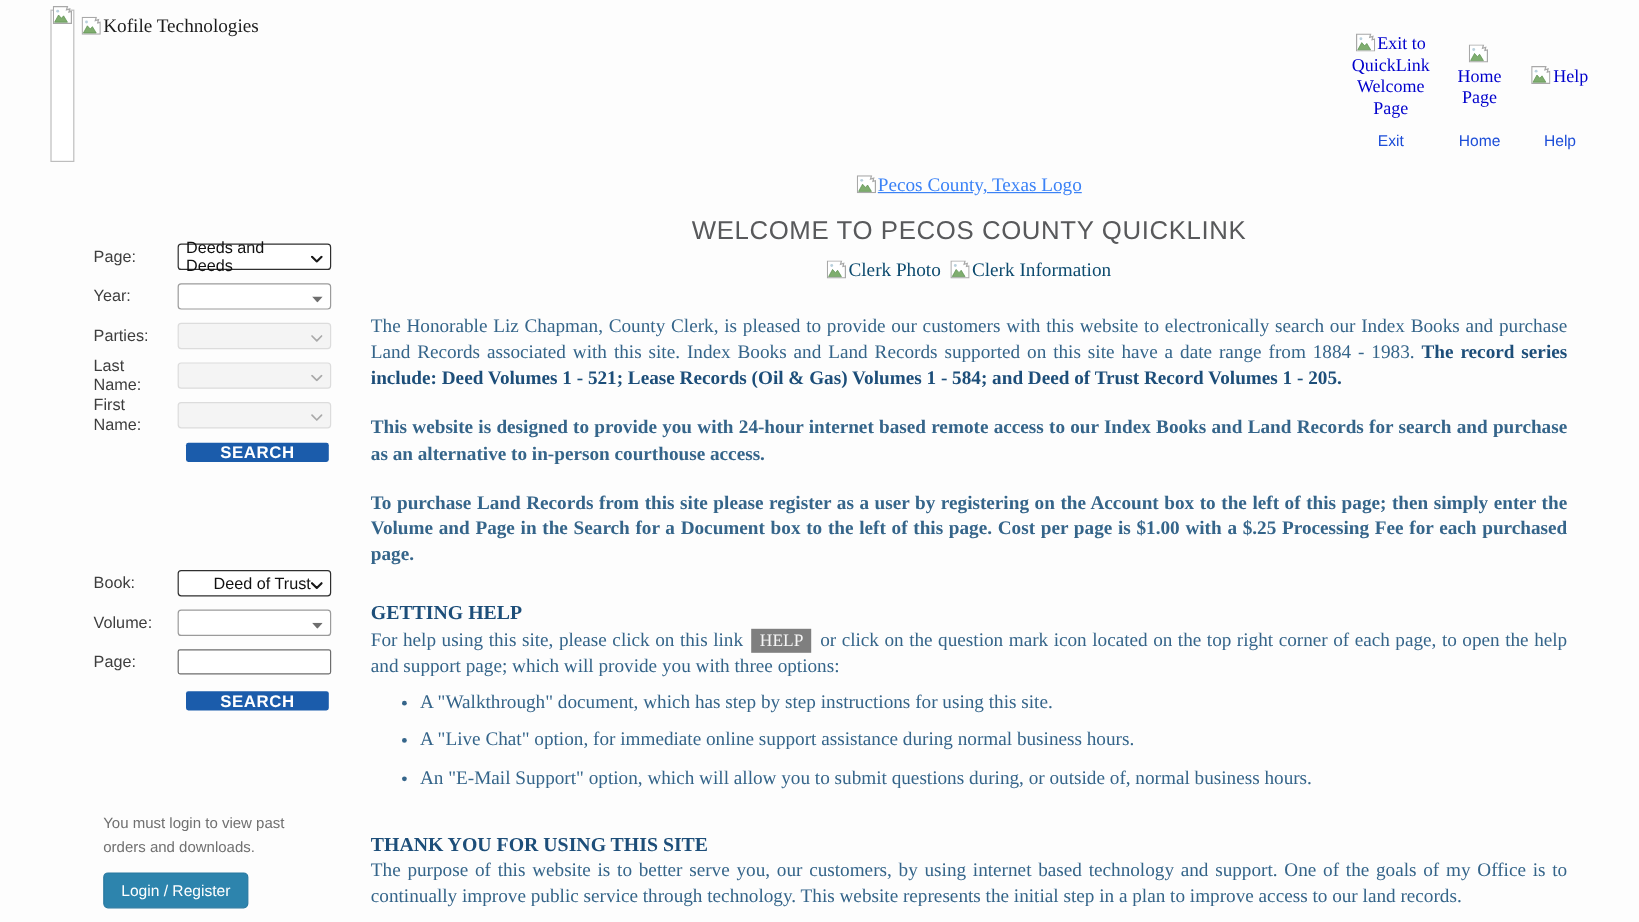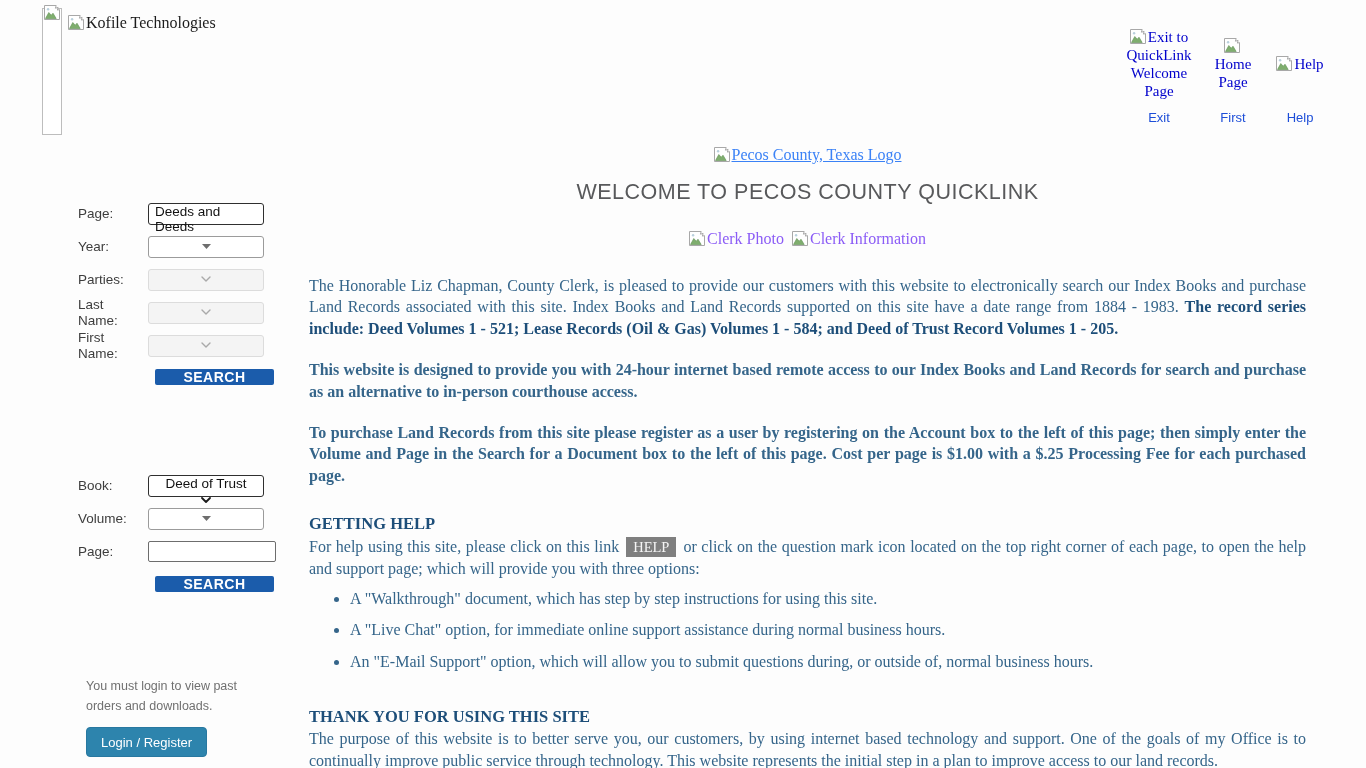--- a/index.html
+++ b/index.html
@@ -27,41 +27,41 @@
   .nav-c1 .nav-link { width:70px; }
   .nav-c2 .nav-link { width:50px; }
   .nav-c3 .nav-link { width:56px; }
   .nav-label { margin-top:8px; font:13px "Liberation Sans", sans-serif; color:#1d4ed8; }
 
   
   .main { position:absolute; left:309px; top:145px; width:997px; }
   .logo-line { text-align:center; font:16px/20px "Liberation Serif", serif; color:#3b82f6;text-decoration:underline; }
   .page-title { margin-top:14px; text-align:center; font:21.5px/27px "Liberation Sans", sans-serif;
                 font-weight:400; color:#58595b; letter-spacing:0.5px; }
-  .clerk-line { margin-top:23px; text-align:center; font:16px/20px "Liberation Serif", serif; color:#8b5cf6; }
+  .clerk-line { margin-top:10px; text-align:center; font:16px/20px "Liberation Serif", serif; color:#0c4a6e; }
   .clerk-line .gap { display:inline-block; width:4px; }
 
   .body-text { font:16px/21.4px "Liberation Serif", serif; color:#35658a; text-align:justify; }
   .p1 { margin-top:26px; }
   .p2, .p3 { margin-top:20px;font-weight:bold; }
   .bold-blue { font-weight:bold; color:#1d4e79; }
   .sec-head { margin-top:27px; font:bold 16.5px/22px "Liberation Serif", serif; color:#1d4e79; }
   .help-p { margin-top:1px; }
   .help-badge { display:inline-block; background:#7f7f7f; color:#f5f5f5; padding:0 7px;
                 margin:0 7px; font:14.5px/20px "Liberation Serif", serif; }
   .help-list { margin-top:9px; padding-left:41px; }
   .help-list li { margin-bottom:10px; text-align:left; }
   .thanks-head { margin-top:34px; }
   .thanks-p { margin-top:0; }
 
   
   .fld-label { position:absolute; left:78px; width:64px; font:13.5px/16px "Liberation Sans", sans-serif; color:#3d3d3d; }
-  .ctl { position:absolute; left:148px; width:116px; height:22px; display:flex; align-items:center;
-         justify-content:flex-start; padding:0 6px; background:#fff;
-         font:13.5px "Liberation Sans", sans-serif; color:#111; cursor:pointer;flex-direction:column; }
+  .ctl { position:absolute; left:148px; width:128px; height:22px; display:flex; align-items:center;
+         justify-content:flex-end; padding:0 6px; background:#fff;
+         font:13.5px "Liberation Sans", sans-serif; color:#111; cursor:pointer; }
   .native { border:1px solid #2f2f2f; border-radius:3px; }
   .combo  { border:1px solid #9b9b9b; border-radius:3px; }
   .combo.disabled { background:#f4f4f4; border-color:#dcdcdc; cursor:default; }
   .txt-input { position:absolute; left:148px; width:128px; height:21px; border:1px solid #6d6d6d;
                border-radius:2px; background:#fff; font:13.5px "Liberation Sans", sans-serif; padding:0 5px; }
   .search-btn { position:absolute; left:155px; width:119px; height:16px; background:#1b5cab; color:#fff;
                 border:none; border-radius:2px; font:600 14px "Liberation Sans", sans-serif;
                 letter-spacing:0.5px; display:flex; align-items:center; justify-content:center; cursor:pointer; }
   .login-note { position:absolute; left:86px; top:676px; width:160px;
                 font:12.5px/20px "Liberation Sans", sans-serif; color:#707070; }
@@ -116,21 +116,21 @@
       <div class="nav-label">Exit</div>
     </div>
     <div class="nav-col nav-c2">
       <div class="nav-link-area">
         <a class="nav-link"><span class="bi"><svg width="16" height="15" viewBox="0 0 16 15">
                 <path d="M0.5 0.5 H12.2 L11.4 3.2 L14.1 2.4 L13.4 5.1 L15.5 4.6 V14.5 H0.5 Z" fill="#ffffff" stroke="#a8a8a8"></path>
                 <path d="M1.5 13.5 L4.8 7.5 L7.2 10.2 L9 8.2 L12.2 13.5 Z" fill="#7fae6e" stroke="#5e8f52" stroke-width="0.6"></path>
                 <circle cx="4.1" cy="4.3" r="1.2" fill="#b9d0dd"></circle>
               </svg></span><span>Home Page</span></a>
       </div>
-      <div class="nav-label">First</div>
+      <div class="nav-label">Home</div>
     </div>
     <div class="nav-col nav-c3">
       <div class="nav-link-area">
         <a class="nav-link"><span class="bi"><svg width="16" height="15" viewBox="0 0 16 15">
                 <path d="M0.5 0.5 H12.2 L11.4 3.2 L14.1 2.4 L13.4 5.1 L15.5 4.6 V14.5 H0.5 Z" fill="#ffffff" stroke="#a8a8a8"></path>
                 <path d="M1.5 13.5 L4.8 7.5 L7.2 10.2 L9 8.2 L12.2 13.5 Z" fill="#7fae6e" stroke="#5e8f52" stroke-width="0.6"></path>
                 <circle cx="4.1" cy="4.3" r="1.2" fill="#b9d0dd"></circle>
               </svg></span><span>Help</span></a>
       </div>
       <div class="nav-label">Help</div>

